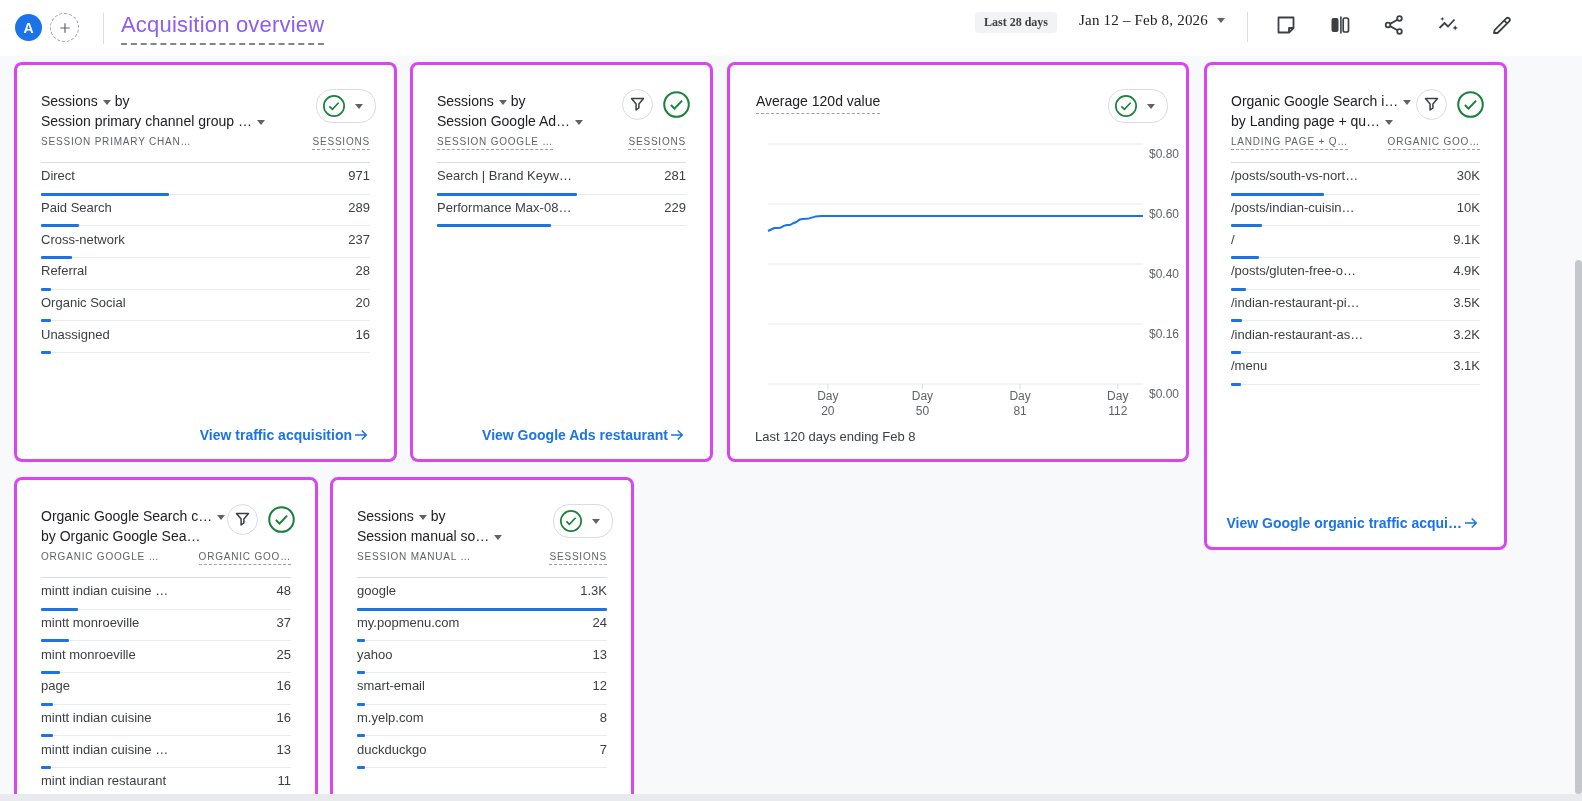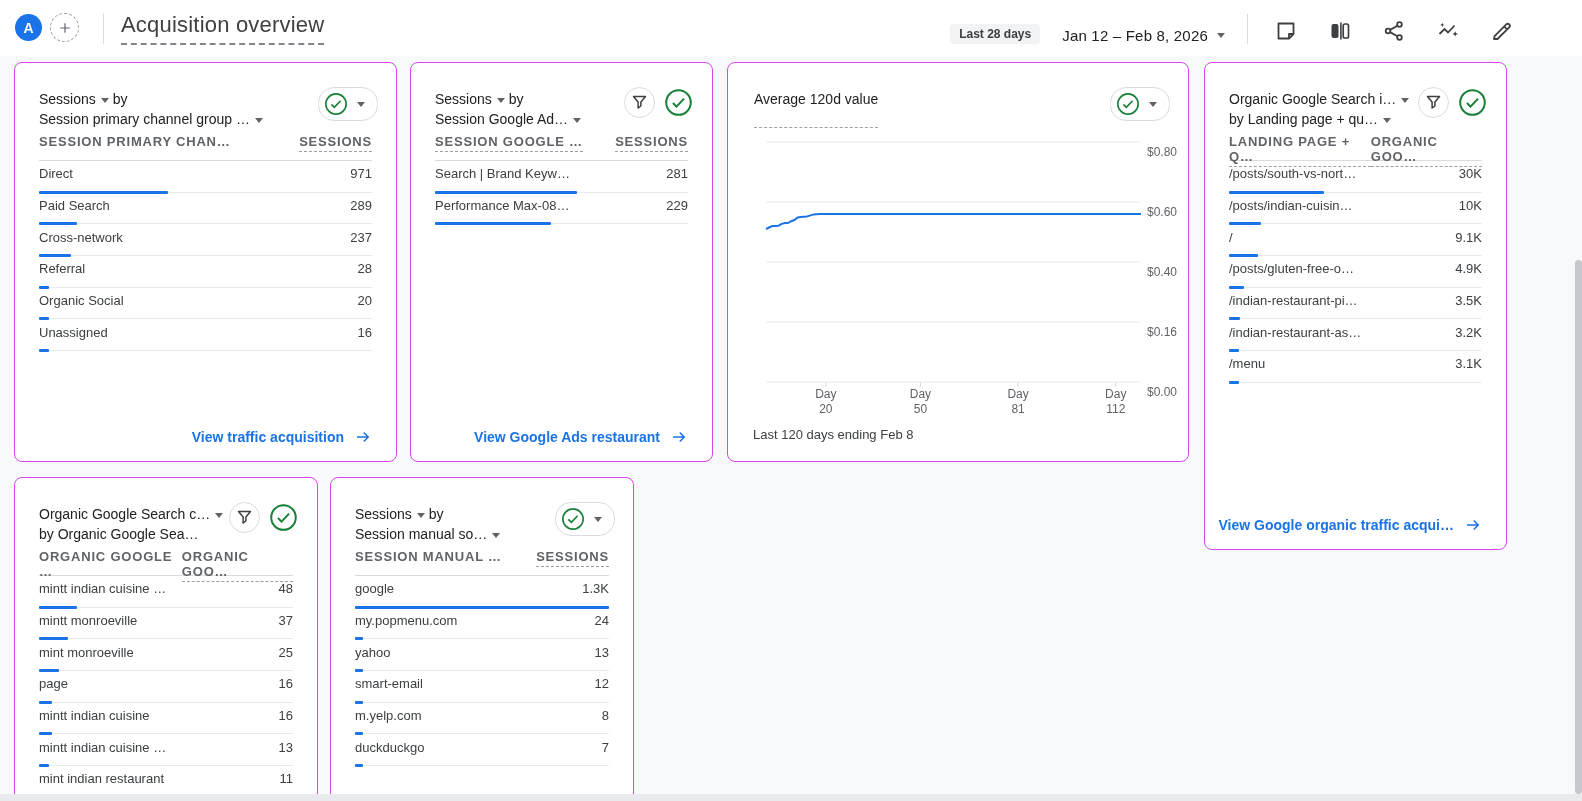--- a/index.html
+++ b/index.html
@@ -8,31 +8,31 @@
   
   .topbar{position:absolute;top:0;left:0;width:100%;height:56px;background:#fff;}
   .avatar{position:absolute;left:15px;top:14px;width:27px;height:27px;border-radius:50%;
     background:#1a73e8;color:#fff;font-size:14px;font-weight:bold;
     display:flex;align-items:center;justify-content:center;}
   .add-btn{position:absolute;left:50px;top:13px;width:29px;height:29px;border-radius:50%;
     border:1.5px dashed #9aa0a6;box-sizing:border-box;background:#fff;
     display:flex;align-items:center;justify-content:center;cursor:pointer;}
   .vdiv{width:1px;height:30px;background:#dadce0;}
   .vdiv-abs{position:absolute;left:103px;top:13px;width:1px;height:31px;background:#dadce0;}
-  .page-title{position:absolute;left:121px;top:12px;font-size:22px;color:#404040;
+  .page-title{position:absolute;left:121px;top:12px;font-size:22px;color:#8b5cf6;
     padding-bottom:5px;border-bottom:2px dashed #80868b;letter-spacing:.2px;cursor:pointer;}
-  .topbar-right{position:absolute;right:64px;top:12px;height:32px;display:flex;align-items:flex-end;gap:22px;}
+  .topbar-right{position:absolute;right:64px;top:12px;height:32px;display:flex;align-items:flex-start;gap:22px;font-family:Liberation Serif, serif;}
   .range-badge{background:#f1f3f4;border-radius:4px;padding:3px 9px;font-size:12px;font-weight:bold;color:#3c4043;}
   .date-range{font-size:15px;color:#202124;letter-spacing:.2px;cursor:pointer;display:flex;align-items:center;gap:9px;}
   .caret{display:inline-block;width:0;height:0;border-left:4.5px solid transparent;
     border-right:4.5px solid transparent;border-top:5.5px solid #5f6368;}
   .tb-icon{width:26px;height:26px;display:flex;align-items:center;justify-content:center;cursor:pointer;margin:0 3px;}
 
   
-  .card{position:absolute;background:#fff;border:1px solid #d946ef;border-radius:8px;box-sizing:border-box;}
+  .card{position:absolute;background:#fff;border:3px solid #d946ef;border-radius:8px;box-sizing:border-box;}
   #card0{left:14px;top:62px;width:383px;height:400px;}
   #card1{left:410px;top:62px;width:303px;height:400px;}
   #card2{left:727px;top:62px;width:462px;height:400px;}
   #card3{left:1204px;top:62px;width:303px;height:488px;}
   #card4{left:14px;top:477px;width:304px;height:400px;}
   #card5{left:330px;top:477px;width:304px;height:400px;}
 
   .card-title{position:absolute;left:24px;top:26px;font-size:14px;color:#202124;line-height:20px;max-width:230px;}
   .t-line{white-space:nowrap;cursor:pointer;}
   .t-caret{display:inline-block;width:0;height:0;border-left:4px solid transparent;
@@ -40,38 +40,38 @@
 
   .controls{position:absolute;top:24px;right:18px;display:flex;align-items:center;gap:8px;}
   .pill{height:32px;border:1px solid #dadce0;border-radius:16px;background:#fff;
     display:flex;align-items:center;gap:9px;padding:0 12px 0 5px;cursor:pointer;}
   .circle-btn{width:31px;height:31px;border-radius:50%;border:1px solid #dadce0;background:#fff;
     display:flex;align-items:center;justify-content:center;cursor:pointer;box-sizing:border-box;}
   .circle-btn.green{border:none;}
 
   .cols{position:absolute;left:24px;right:24px;top:71px;height:27px;box-sizing:border-box;
     display:flex;justify-content:space-between;align-items:flex-start;
-    border-bottom:1px solid #dadce0;font-size:13px;color:#5f6368;letter-spacing:.8px;font-weight:bold;}
+    border-bottom:1px solid #dadce0;font-size:10px;color:#5f6368;letter-spacing:.8px;font-weight:normal;text-align:center;}
   .cols .hd{padding-bottom:2px;}
   .cols .hd.dash{border-bottom:1px dashed #9aa0a6;}
 
   .tbl{position:absolute;left:24px;right:24px;top:98px;}
   .trow{position:relative;height:31.7px;box-sizing:border-box;border-bottom:1px solid #e8eaed;
     display:flex;justify-content:space-between;align-items:center;padding-bottom:5px;
     font-size:13px;color:#3c4043;}
   .trow .rl{white-space:nowrap;overflow:hidden;}
   .trow .rv{color:#3c4043;}
   .bar{position:absolute;left:0;bottom:-2px;height:3px;background:#1a73e8;border-radius:1px;}
 
-  .card-link{position:absolute;right:24px;bottom:15px;display:flex;align-items:center;gap:10px;
+  .card-link{position:absolute;right:24px;bottom:15px;display:flex;align-items:center;
     color:#1a73e8;font-size:14px;font-weight:bold;cursor:pointer;white-space:nowrap;}
 
   
   .chart-title{position:absolute;left:26px;top:28px;font-size:14px;color:#202124;
-    border-bottom:1px dashed #9aa0a6;padding-bottom:20px;}
+    border-bottom:1px dashed #9aa0a6;padding-bottom:4px;}
   .plot{position:absolute;left:38px;top:79px;width:420px;height:290px;}
   .plot svg{position:absolute;left:0;top:0;overflow:visible;}
   .ylab{position:absolute;left:381px;font-size:12px;color:#5f6368;white-space:nowrap;}
   .xlab{position:absolute;top:245px;width:36px;margin-left:-18px;text-align:center;
     font-size:12px;color:#5f6368;line-height:15px;}
   .chart-note{position:absolute;left:25px;top:364px;font-size:13px;color:#3c4043;}
 
   
   .vscroll{position:absolute;right:0;top:260px;width:7px;height:534px;background:#c4c7cb;border-radius:4px;}
   .hscroll{position:absolute;left:0;bottom:0;width:100%;height:7px;background:#e8eaed;}

